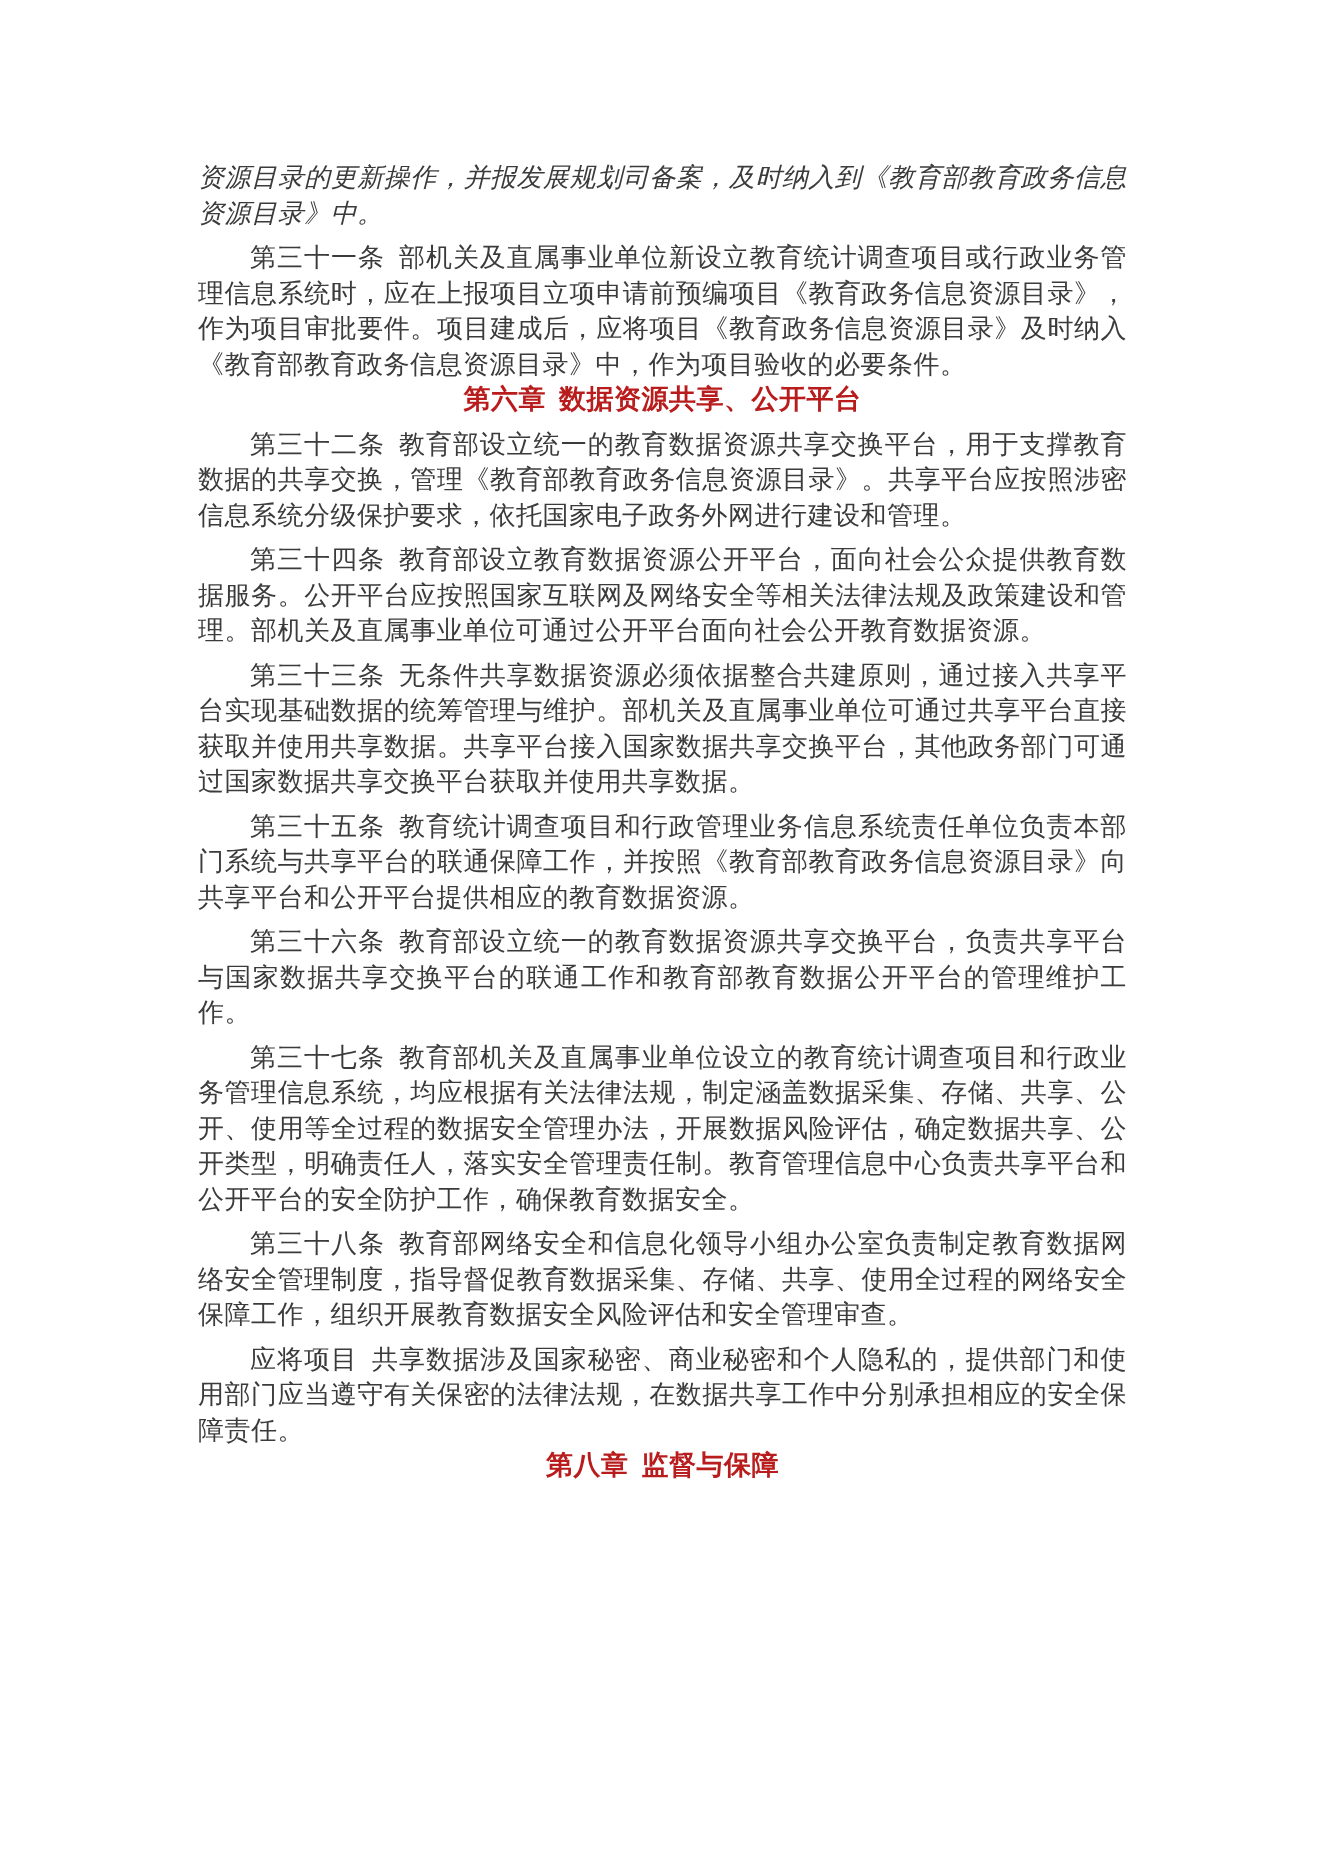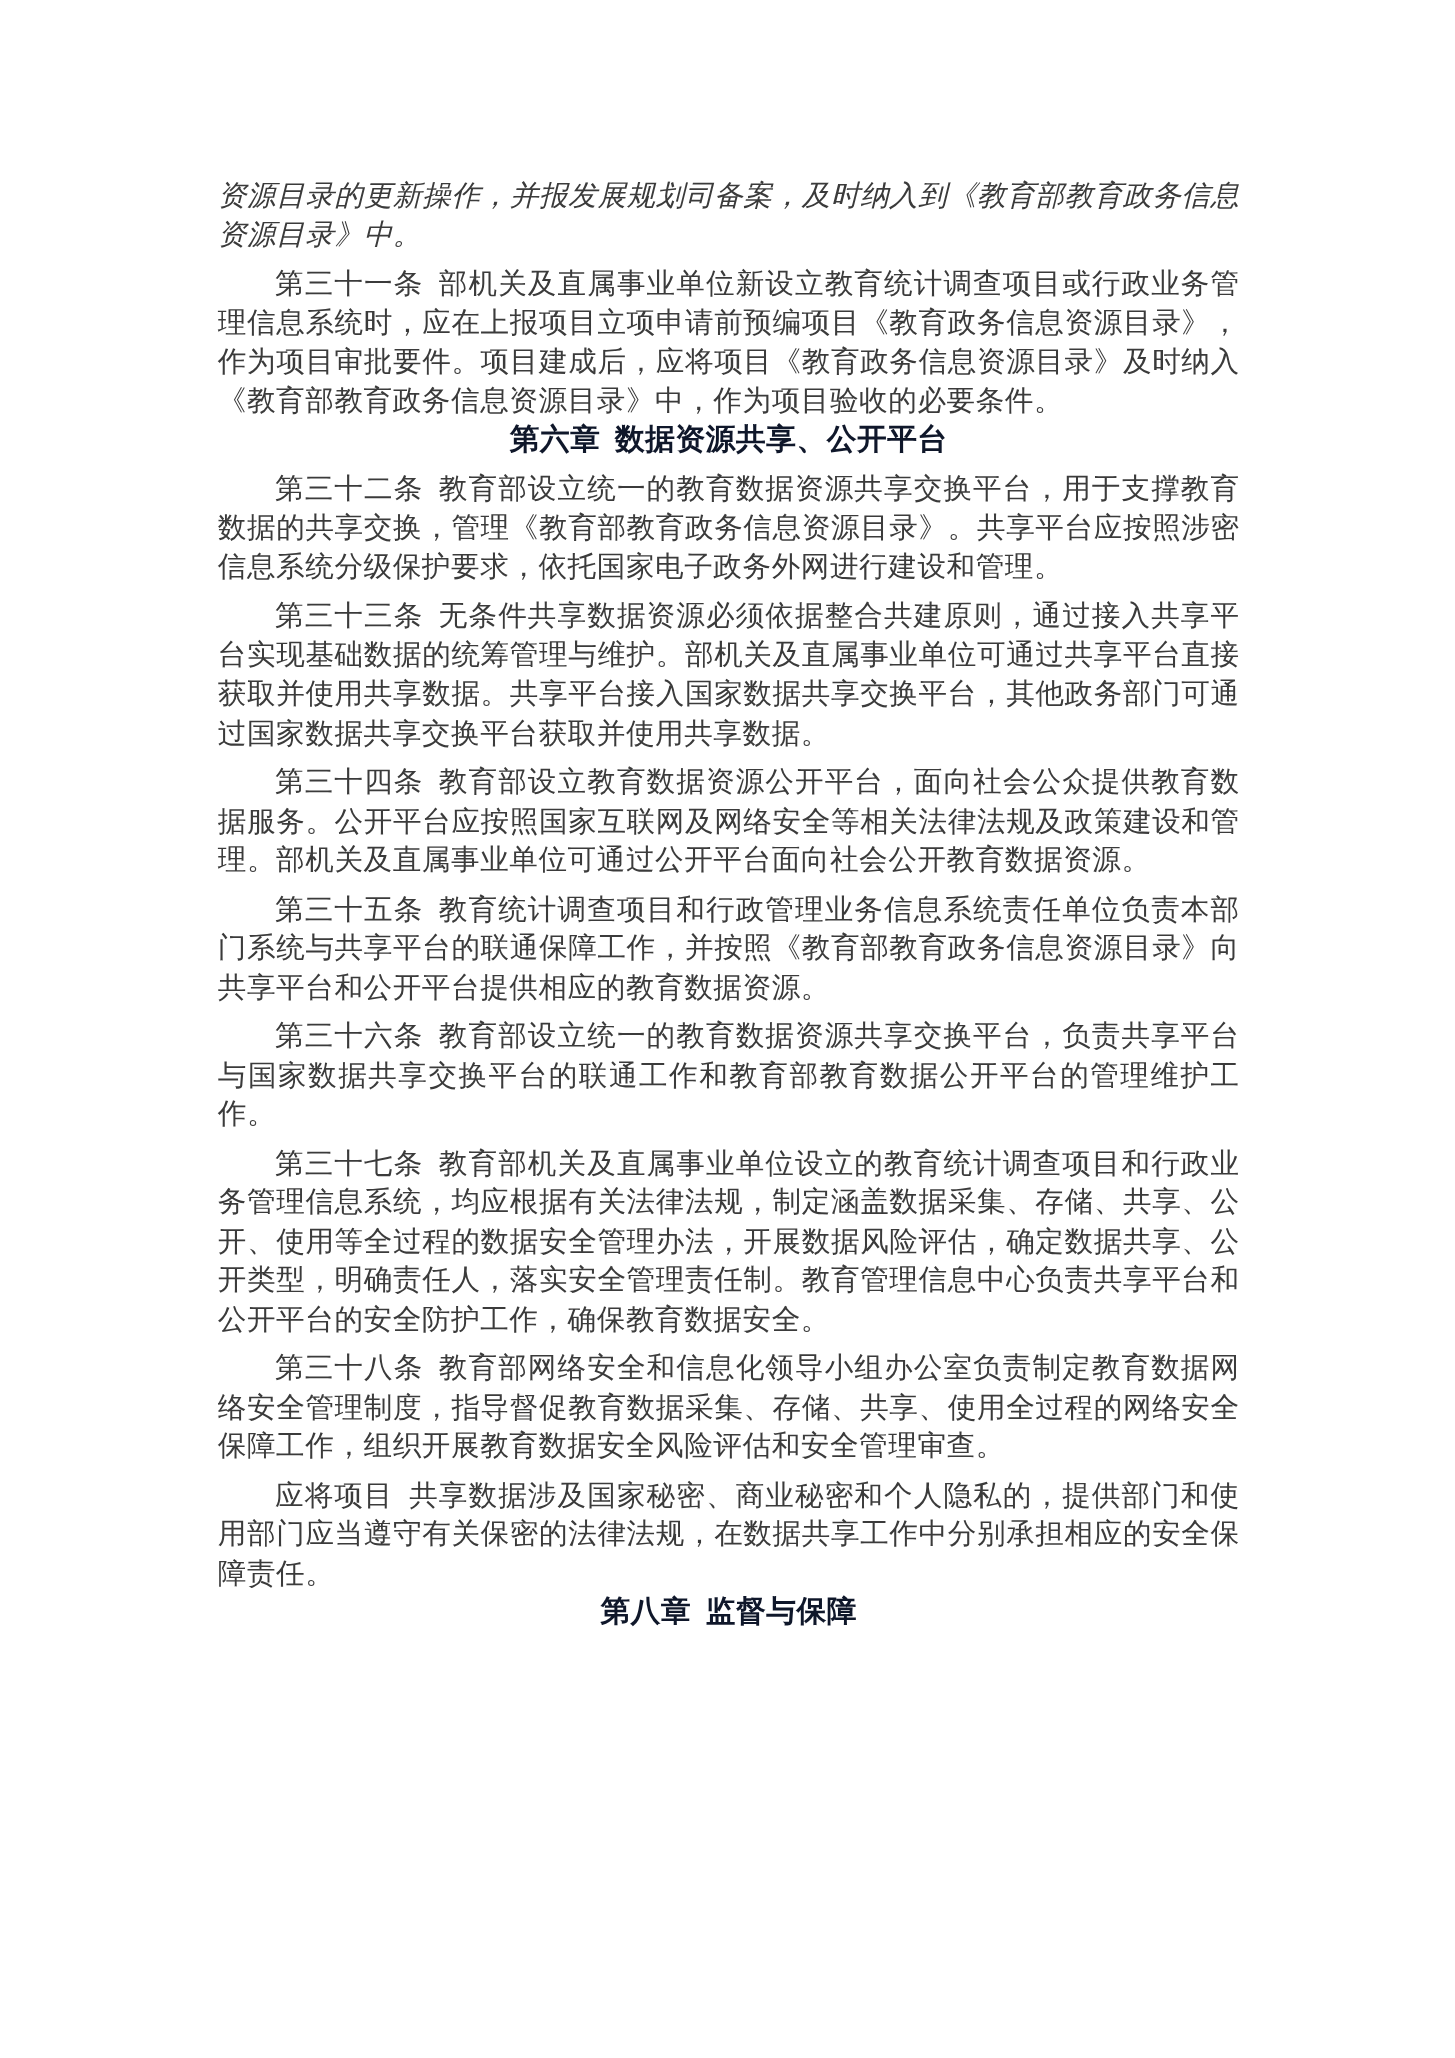--- a/index.html
+++ b/index.html
@@ -31,41 +31,41 @@
   .art-num { margin-right: 14px; }
   h2.chapter {
     margin: 0;
     padding: 0;
     text-align: center;
     text-indent: 0;
     font-family: "Liberation Sans", "DejaVu Sans", sans-serif;
     font-weight: bold;
     font-size: 27px;
     line-height: 35.5px;
-    color: #0f172a;
+    color: #b91c1c;
     letter-spacing: 0.5px;
   }
   .ch-num { margin-right: 13px; }
 </style>
 </head>
 <body>
 
 <div class="page">
 
   <p class="cont">资源目录的更新操作，并报发展规划司备案，及时纳入到《教育部教育政务信息资源目录》中。</p>
 
   <p class="article"><span class="art-num">第三十一条</span><span>部机关及直属事业单位新设立教育统计调查项目或行政业务管理信息系统时，应在上报项目立项申请前预编项目《教育政务信息资源目录》，作为项目审批要件。项目建成后，应将项目《教育政务信息资源目录》及时纳入《教育部教育政务信息资源目录》中，作为项目验收的必要条件。</span></p>
 
   <h2 class="chapter"><span class="ch-num">第六章</span><span>数据资源共享、公开平台</span></h2>
 
   <p class="article"><span class="art-num">第三十二条</span><span>教育部设立统一的教育数据资源共享交换平台，用于支撑教育数据的共享交换，管理《教育部教育政务信息资源目录》。共享平台应按照涉密信息系统分级保护要求，依托国家电子政务外网进行建设和管理。</span></p>
 
+  <p class="article"><span class="art-num">第三十四条</span><span>教育部设立教育数据资源公开平台，面向社会公众提供教育数据服务。公开平台应按照国家互联网及网络安全等相关法律法规及政策建设和管理。部机关及直属事业单位可通过公开平台面向社会公开教育数据资源。</span></p>
+
   <p class="article"><span class="art-num">第三十三条</span><span>无条件共享数据资源必须依据整合共建原则，通过接入共享平台实现基础数据的统筹管理与维护。部机关及直属事业单位可通过共享平台直接获取并使用共享数据。共享平台接入国家数据共享交换平台，其他政务部门可通过国家数据共享交换平台获取并使用共享数据。</span></p>
-
-  <p class="article"><span class="art-num">第三十四条</span><span>教育部设立教育数据资源公开平台，面向社会公众提供教育数据服务。公开平台应按照国家互联网及网络安全等相关法律法规及政策建设和管理。部机关及直属事业单位可通过公开平台面向社会公开教育数据资源。</span></p>
 
   <p class="article"><span class="art-num">第三十五条</span><span>教育统计调查项目和行政管理业务信息系统责任单位负责本部门系统与共享平台的联通保障工作，并按照《教育部教育政务信息资源目录》向共享平台和公开平台提供相应的教育数据资源。</span></p>
 
   <p class="article"><span class="art-num">第三十六条</span><span>教育部设立统一的教育数据资源共享交换平台，负责共享平台与国家数据共享交换平台的联通工作和教育部教育数据公开平台的管理维护工作。</span></p>
 
 
   <p class="article"><span class="art-num">第三十七条</span><span>教育部机关及直属事业单位设立的教育统计调查项目和行政业务管理信息系统，均应根据有关法律法规，制定涵盖数据采集、存储、共享、公开、使用等全过程的数据安全管理办法，开展数据风险评估，确定数据共享、公开类型，明确责任人，落实安全管理责任制。教育管理信息中心负责共享平台和公开平台的安全防护工作，确保教育数据安全。</span></p>
 
   <p class="article"><span class="art-num">第三十八条</span><span>教育部网络安全和信息化领导小组办公室负责制定教育数据网络安全管理制度，指导督促教育数据采集、存储、共享、使用全过程的网络安全保障工作，组织开展教育数据安全风险评估和安全管理审查。</span></p>
 

